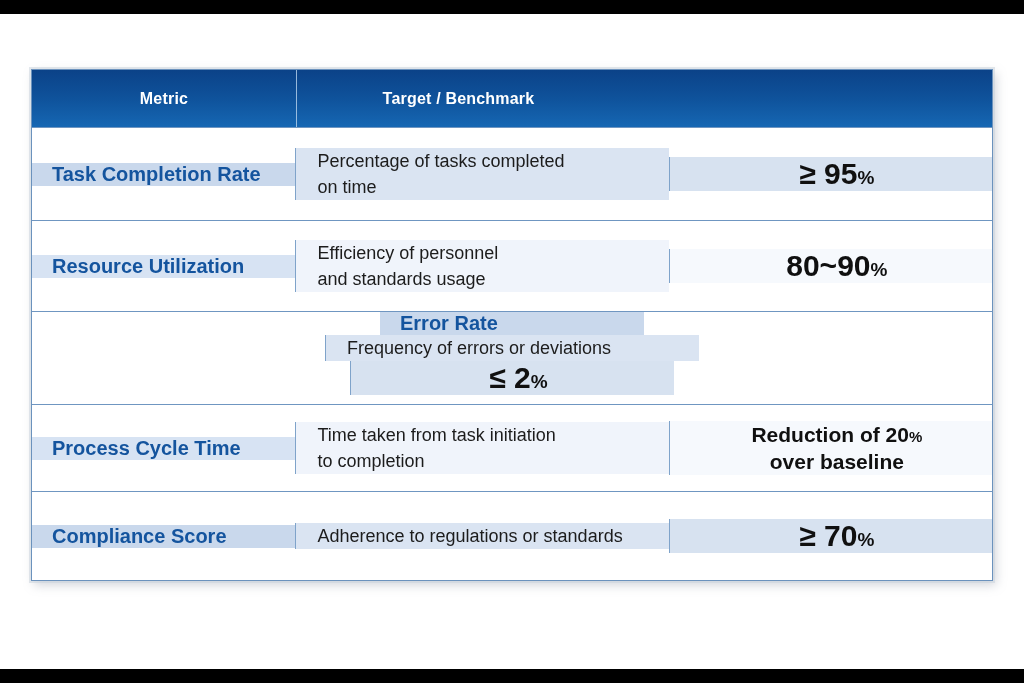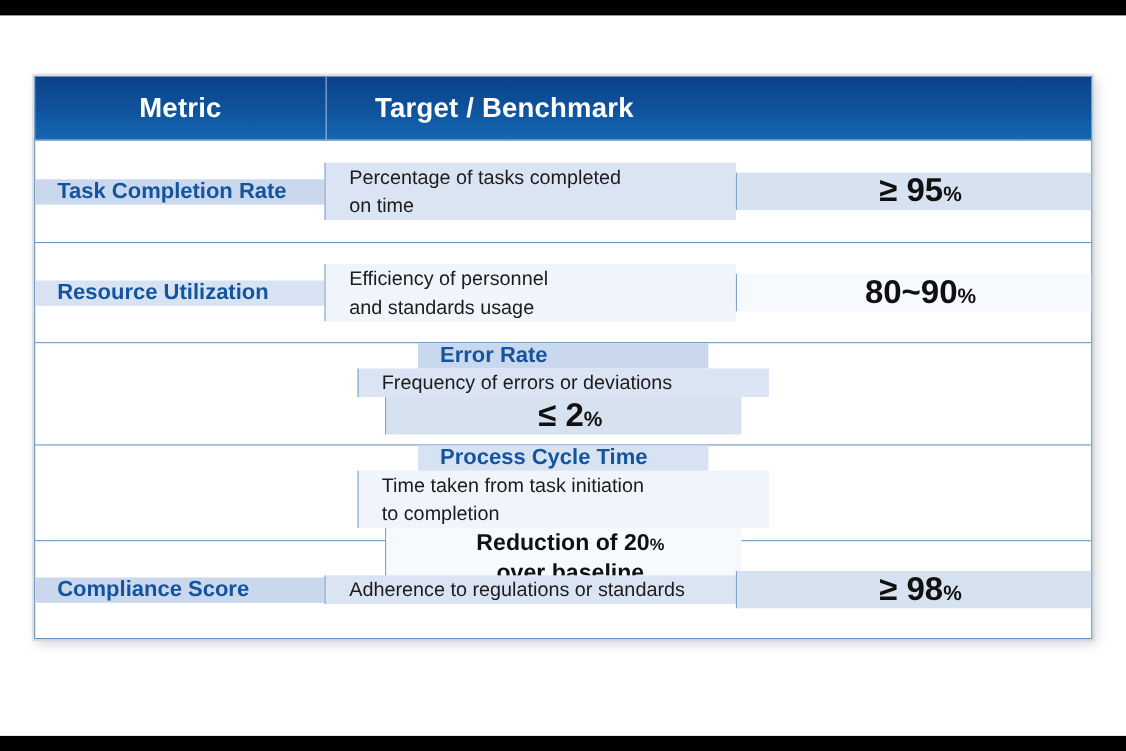--- a/index.html
+++ b/index.html
@@ -24,30 +24,30 @@
     box-shadow: 0 0 0 2px rgba(203,211,221,0.55), 3px 4px 10px rgba(125,136,152,0.35);
     background: #ffffff;
   }
 
   .thead { display: flex; height: 57px;
     background: linear-gradient(180deg, #0b4288 0%, #0f539c 52%, #1667b3 100%);
   }
   .th {
     box-sizing: border-box;
     display: flex; align-items: center; justify-content: center;
-    color: #ffffff; font-weight: bold; font-size: 25px; letter-spacing: 0.2px;
+    color: #ffffff; font-weight: bold; font-size: 16px; letter-spacing: 0.2px;
   }
   .w1 { width: 264px; } .w2 { width: 374px; } .w3 { width: 324px; }
   .th.w2, .th.w3 { border-left: 1px solid rgba(186,212,238,0.8); }
 
   .row { display: flex; border-top: 1px solid #6f96c1; align-items: center; }
   .row:nth-child(1) { height: 92px; }
   .row:nth-child(2) { height: 90px; }
   .row:nth-child(3) { height: 92px; flex-direction: column; }
-  .row:nth-child(4) { height: 86px; flex-direction: column; }
+  .row:nth-child(4) { height: 86px; }
   .row:nth-child(5) { height: 88px; }
 
   .cell { box-sizing: border-box; padding-left: 12px; }
   .c2, .c3 { border-left: 1px solid #7fa3ca; }
 
   .row:nth-child(odd)  .c1 { background: #c9d8ec; }
   .row:nth-child(odd)  .c2 { background: #dae4f2; }
   .row:nth-child(odd)  .c3 { background: #d7e2f0; }
   .row:nth-child(even) .c1 { background: #d7e3f3; }
   .row:nth-child(even) .c2 { background: #f0f4fb; }
@@ -138,21 +138,21 @@
           </div>
         </div>
       </div>
       <div class="row">
         <div class="cell c1 w1">Compliance Score</div>
         <div class="cell c2 w2">
           <div class="def-line">Adherence to regulations or standards</div>
         </div>
         <div class="cell c3 w3">
           <div class="target-line">
-            <span class="seg-lg">≥ 98</span>
+            <span class="seg-lg">≥ 70</span>
             <span class="seg-sm">%</span>
           </div>
         </div>
       </div>
     </div>
 </div>
 
 <div class="letterbox bottom"></div>
 
 </body></html>

